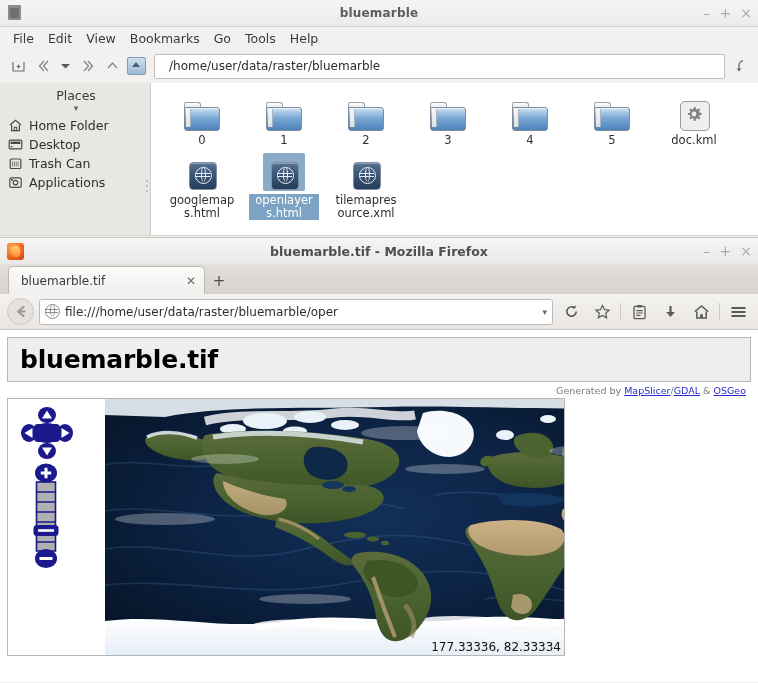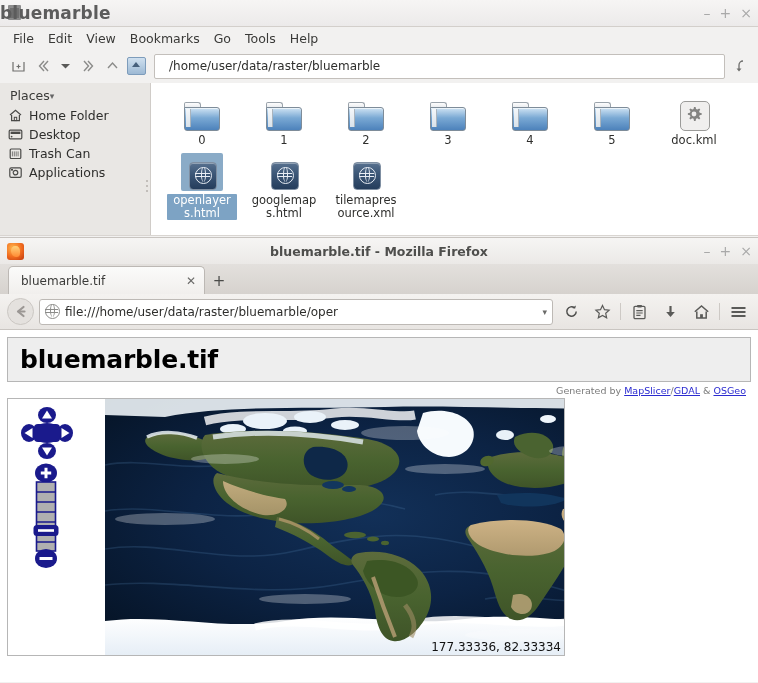--- a/index.html
+++ b/index.html
@@ -28,22 +28,22 @@
   }
   .fm-titlebar .win-icon .folder-glyph {
     position: absolute; left: 2px; top: 1px; width: 13px; height: 15px;
     background: #8c8c8c; border-radius: 1px;
   }
   .fm-titlebar .win-icon .folder-glyph:after {
     content: ""; position: absolute; left: 2px; top: 3px;
     width: 9px; height: 10px; background: #6f6f6f;
   }
   .fm-title {
-    position: absolute; left: 0; right: 0; 
-    font-size: 17px; font-weight: bold; color: #5c5c5c; letter-spacing: .2px;
+    position: absolute; left: 0; right: 0; text-align: center;
+    font-size: 12px; font-weight: bold; color: #5c5c5c; letter-spacing: .2px;
     pointer-events: none;
   }
   .win-btns {
     position: absolute; right: 6px; top: 0; height: 26px;
     display: flex; align-items: center; gap: 9px;
     font-size: 14px; color: #a9a9a9;
   }
   .win-btns span { cursor: default; line-height: 1; }
 
   .fm-menubar {
@@ -79,22 +79,22 @@
     width: 0; height: 0; border-left: 4px solid transparent;
     border-right: 4px solid transparent; border-bottom: 5px solid #46607c;
   }
 
   .fm-body { display: flex; height: 152px; background: #ffffff; }
   .fm-sidebar {
     width: 150px; background: #e9e7e4; border-right: 1px solid #d0ccc8;
     position: relative; padding-top: 3px;
   }
   .places-head {
-    display: flex; align-items: center; justify-content: flex-start;
-    padding: 2px 8px 3px 10px; font-size: 12.5px; color: #3a3a38;
+    display: flex; align-items: center; justify-content: center;
+    padding: 2px 8px 3px 10px; font-size: 12.5px; color: #3a3a38; flex-direction: column;
   }
   .places-head .caret { font-size: 9px; color: #666; }
   .place-row {
     display: flex; align-items: center; gap: 6px;
     padding: 2px 8px 2px 8px; font-size: 12.5px; color: #2e2e2c;
   }
   .pl-ic { width: 15px; height: 15px; flex: 0 0 15px; position: relative; }
   .pl-ic svg { display: block; }
   .grip {
     position: absolute; right: 1px; top: 92px; width: 5px; height: 22px;
@@ -485,38 +485,38 @@
                   <div class="plate"></div>
                 <svg class="gear" width="18" height="18" viewBox="0 0 18 18">
                   <path d="M9 2 l1.6 0 .45 2.05 1.35.56 1.75-1.15 1.13 1.13 -1.15 1.75 .56 1.35 2.05.45 0 1.6 -2.05.45 -.56 1.35 1.15 1.75 -1.13 1.13 -1.75-1.15 -1.35.56 -.45 2.05 -1.6 0 -.45-2.05 -1.35-.56 -1.75 1.15 -1.13-1.13 1.15-1.75 -.56-1.35 -2.05-.45 0-1.6 2.05-.45 .56-1.35 -1.15-1.75 1.13-1.13 1.75 1.15 1.35-.56z" fill="#848482"></path>
                   <circle cx="9" cy="9" r="2.4" fill="#f0efee"></circle>
                 </svg>
               </div>
             </div>
             <div class="lbl">doc.kml</div>
           </div>
 
-          <div class="fitem selected">
+          <div class="fitem">
             <div class="iconbox">
                 <div class="gfile">
                   <div class="plate"></div>
                   <div class="globe"></div>
                 </div>
               </div>
-            <div class="lbl">openlayers.html</div>
-          </div>
-
-          <div class="fitem">
+            <div class="lbl">googlemaps.html</div>
+          </div>
+
+          <div class="fitem selected">
             <div class="iconbox">
                 <div class="gfile">
                   <div class="plate"></div>
                   <div class="globe"></div>
                 </div>
               </div>
-            <div class="lbl">googlemaps.html</div>
+            <div class="lbl">openlayers.html</div>
           </div>
 
           <div class="fitem">
             <div class="iconbox">
                 <div class="gfile">
                   <div class="plate"></div>
                   <div class="globe"></div>
                 </div>
               </div>
             <div class="lbl">tilemapresource.xml</div>

